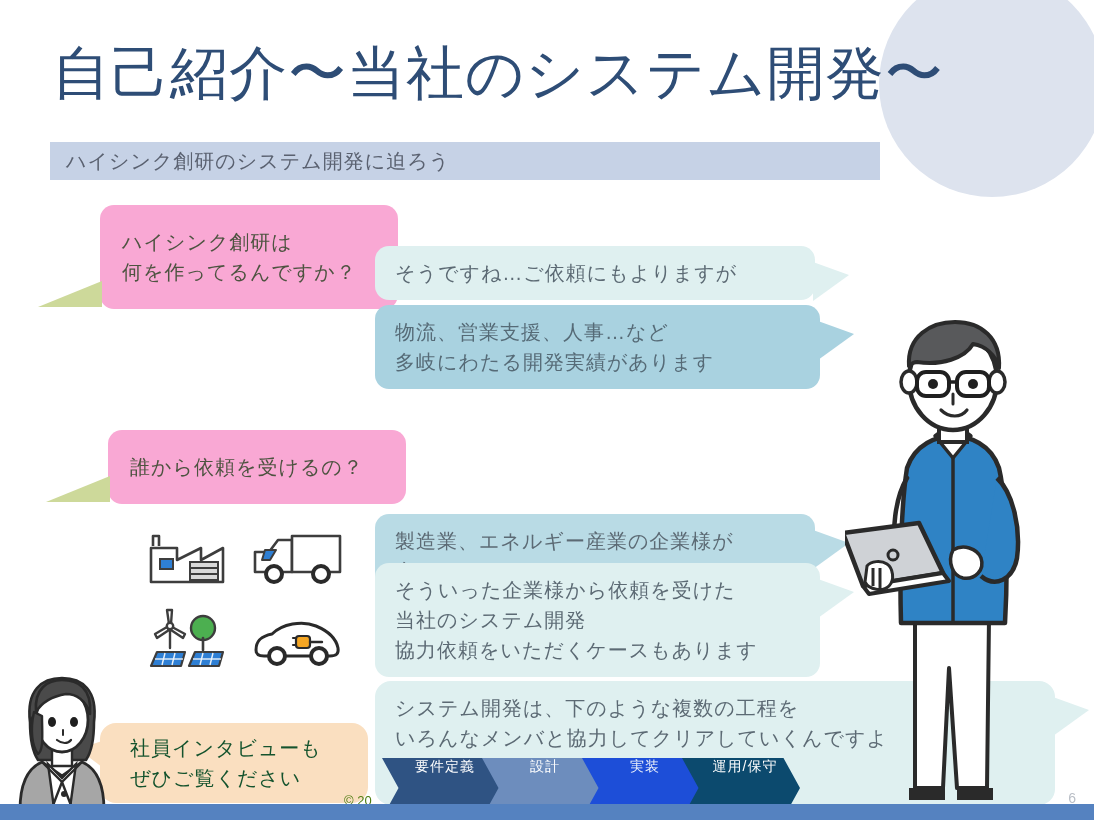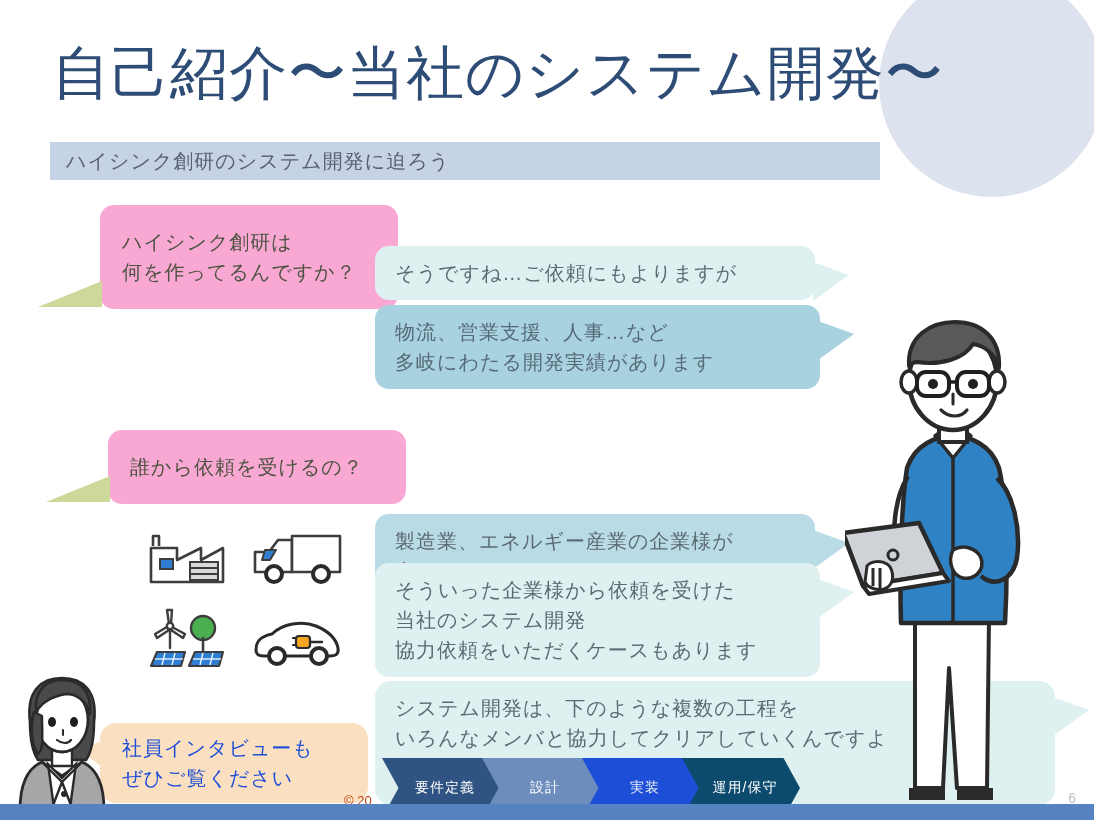--- a/index.html
+++ b/index.html
@@ -124,21 +124,21 @@
   .bubble.blue.mid::after { border-left-color: #b9dbe5; }
   .bubble.blue.pale { background: #dff0f0; }
   .bubble.blue.pale::after { border-left-color: #dff0f0; }
 
   
   .bubble.orange {
     background: #fadfc0;
     padding: 10px 22px;
     border-radius: 16px;
   }
-  .bubble.orange .line { color: #1d4ed8; }
+  .bubble.orange .line { color: #14532d; margin-left: 8px; }
   .bubble.orange::after {
     content: "";
     position: absolute;
     left: -22px;
     top: 18px;
     width: 0; height: 0;
     border-style: solid;
     border-width: 8px 24px 18px 0;
     border-color: transparent #fadfc0 transparent transparent;
   }
@@ -164,21 +164,21 @@
     height: 44px;
     display: flex;
     z-index: 6;
   }
   .chev {
     position: relative;
     height: 60px;
     width: 118px;
     margin-right: -18px;
     display: flex;
-    align-items: center;
+    align-items: flex-start;
     justify-content: center;
     clip-path: polygon(0 0, 86% 0, 100% 50%, 86% 100%, 0 100%, 14% 50%);
     -webkit-clip-path: polygon(0 0, 86% 0, 100% 50%, 86% 100%, 0 100%, 14% 50%);
   }
   .chev .chev-label {
     font-size: 14px;
     letter-spacing: 1px;
     color: #ffffff;
     white-space: nowrap;
     padding-left: 8px;
@@ -199,21 +199,21 @@
     width: 1094px;
     height: 16px;
     background: #5582c0;
     z-index: 9;
   }
   .copyright {
     position: absolute;
     left: 344px;
     top: 793px;
     font-size: 13px;
-    color: #c2410c;
+    color: #4d7c0f;
     z-index: 5;
     white-space: nowrap;
   }
   .page-number {
     position: absolute;
     right: 18px;
     top: 790px;
     font-size: 14px;
     color: #b9bec6;
     z-index: 10;

